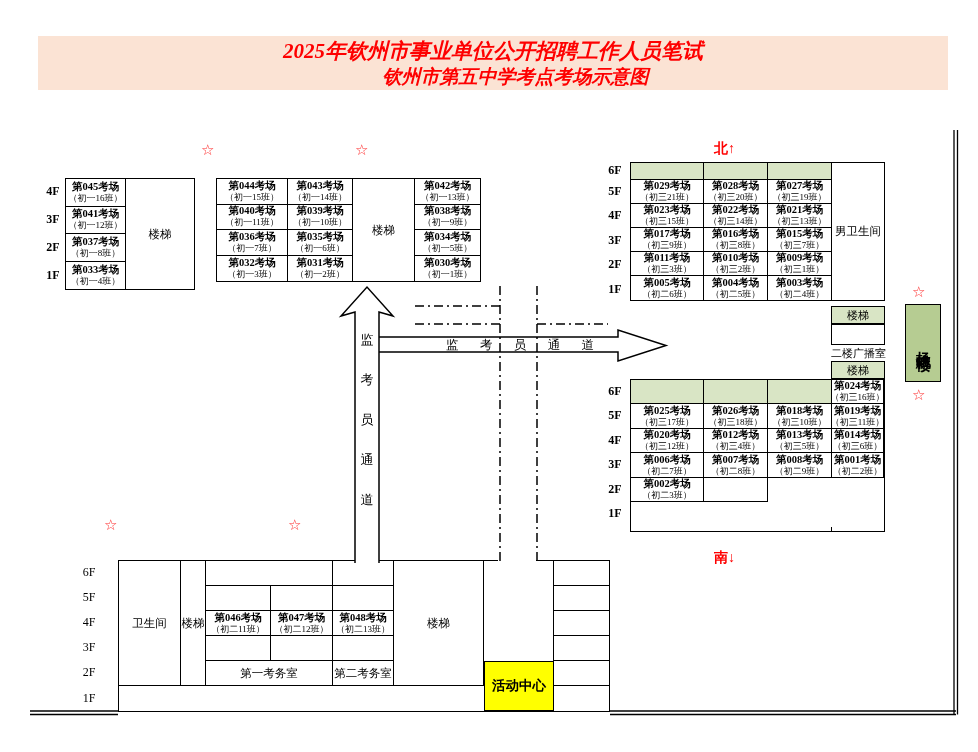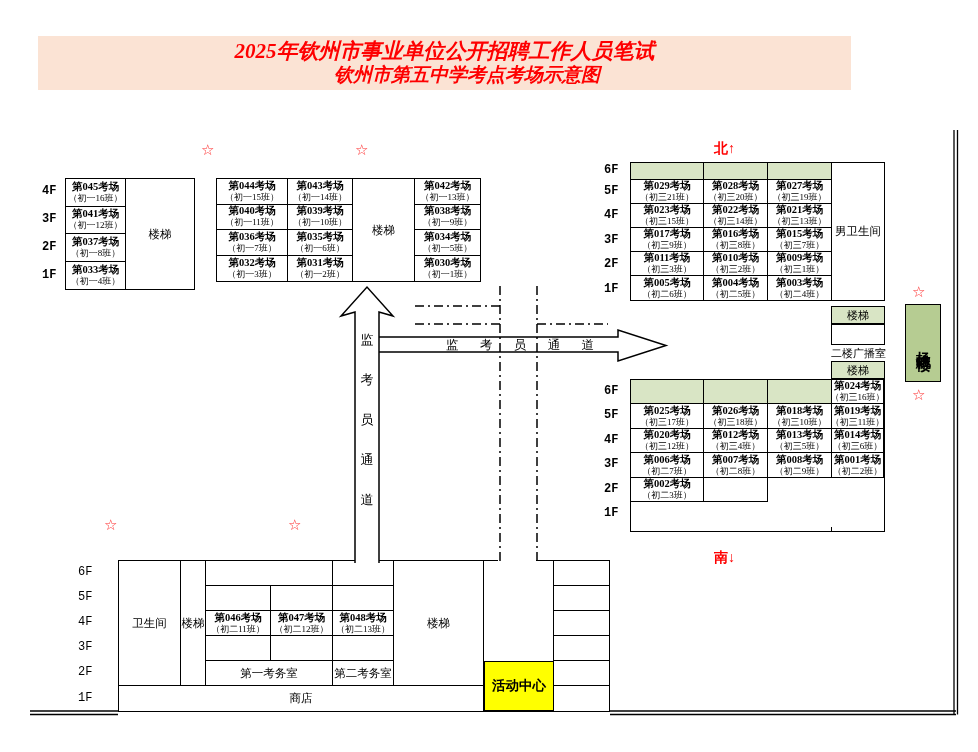--- a/index.html
+++ b/index.html
@@ -1,35 +1,35 @@
 <!DOCTYPE html>
 <html><head>
 <meta charset="utf-8">
 <style>
   html,body{margin:0;padding:0;background:#fff;}
   #canvas{position:relative;width:978px;height:752px;background:#fff;overflow:hidden;
           font-family:"Liberation Sans",sans-serif;color:#000;}
   
-  .band{position:absolute;left:38px;top:36px;width:813px;height:54px;background:#fbe3d4;
+  .band{position:absolute;left:38px;top:36px;width:910px;height:54px;background:#fbe3d4;
         display:flex;flex-direction:column;align-items:center;justify-content:center;text-align:right;}
   .t1{font-family:"Liberation Serif",serif;font-weight:bold;font-style:italic;
       font-size:21px;color:#fe0000;line-height:26px;white-space:nowrap;}
-  .t2{font-family:Liberation Mono, monospace;font-weight:bold;font-style:italic;
+  .t2{font-family:Liberation Sans, sans-serif;font-weight:bold;font-style:italic;
       font-size:19px;color:#fe0000;line-height:25px;white-space:nowrap;margin-left:45px;}
   
   .grid{position:absolute;display:grid;border:1.5px solid #000;background:#fff;box-sizing:border-box;}
   .cell{border-right:1px solid #000;border-bottom:1px solid #000;display:flex;flex-direction:column;
         align-items:center;justify-content:center;text-align:center;overflow:hidden;background:#fff;min-width:0;min-height:0;}
   .nr{border-right:none;} .nb{border-bottom:none;}
   .green{background:#d9e5c5;}
   .rn{font-family:"Liberation Serif",serif;font-weight:bold;font-size:10.5px;line-height:12px;white-space:nowrap;}
   .rc{font-family:"Liberation Serif",serif;font-size:9px;line-height:11px;white-space:nowrap;}
   .lbl{font-family:"Liberation Serif",serif;font-size:11.5px;white-space:nowrap;}
   
-  .fl{position:absolute;width:22px;text-align:left;font-family:Liberation Mono, monospace;
+  .fl{position:absolute;width:22px;text-align:center;font-family:Liberation Serif, serif;
       font-weight:bold;font-size:12px;line-height:14px;}
   .flr{font-weight:normal;}
   
   .plate{position:absolute;background:#b6cc92;border:1.5px solid #000;display:flex;
          align-items:center;justify-content:center;font-family:"Liberation Serif",serif;
          font-weight:bold;font-size:17px;letter-spacing:5px;box-sizing:border-box;}
   .star{position:absolute;color:#fe2b2b;font-size:15px;line-height:15px;}
   .compass{position:absolute;color:#fe0000;font-family:"Liberation Serif",serif;
            font-weight:bold;font-size:14px;white-space:nowrap;}
   .smallbox{position:absolute;border:1px solid #000;box-sizing:border-box;display:flex;
@@ -349,23 +349,20 @@
     <div class="cell" style="grid-column:6;grid-row:1/6">
         <span class="lbl">楼梯</span>
       </div>
     <div class="cell nb" style="grid-column:7;grid-row:1/5"></div>
     <div class="cell nr" style="grid-column:8;grid-row:1"></div>
     <div class="cell nr" style="grid-column:8;grid-row:2"></div>
     <div class="cell nr" style="grid-column:8;grid-row:3"></div>
     <div class="cell nr" style="grid-column:8;grid-row:4"></div>
     <div class="cell nr" style="grid-column:8;grid-row:5"></div>
     <div class="cell nr nb" style="grid-column:8;grid-row:6"></div>
-    <div class="cell nb" style="grid-column:1/7;grid-row:6">
-        <span class="lbl">商店</span>
-      </div>
     <div class="gate" style="grid-column:7;grid-row:5/7">
         <span>活动中心</span>
       </div>
   </div>
 
   <svg id="overlay" width="978" height="752" viewBox="0 0 978 752">
 
     <path d="M379,337 L618,337 L618,330 L666,345.5 L618,361 L618,352 L379,352" fill="#ffffff" stroke="#000" stroke-width="1.5"></path>
 
     <path d="M355,563 L355,312 L341,316 L367,287 L393,316 L379,312 L379,563" fill="#ffffff" stroke="#000" stroke-width="1.5"></path>

